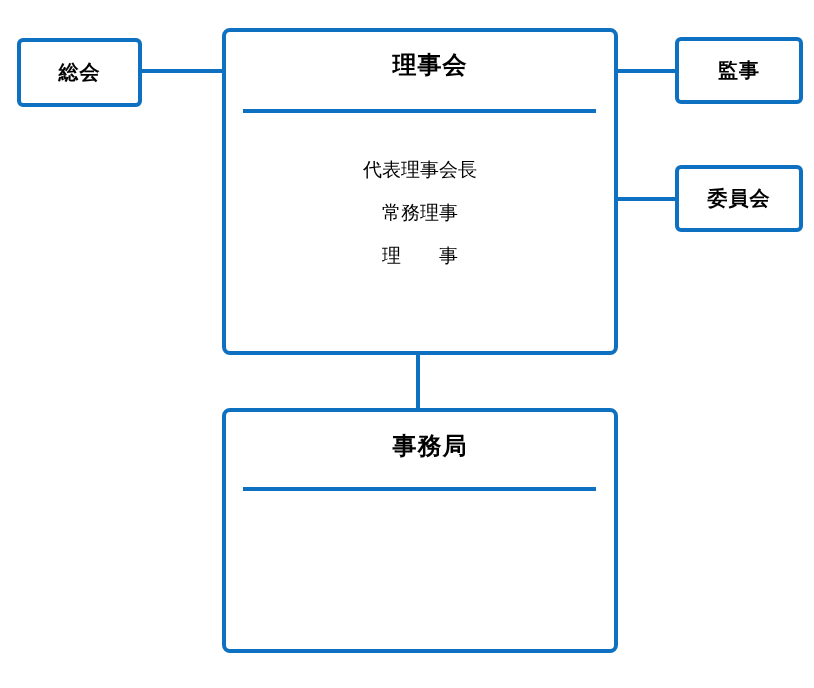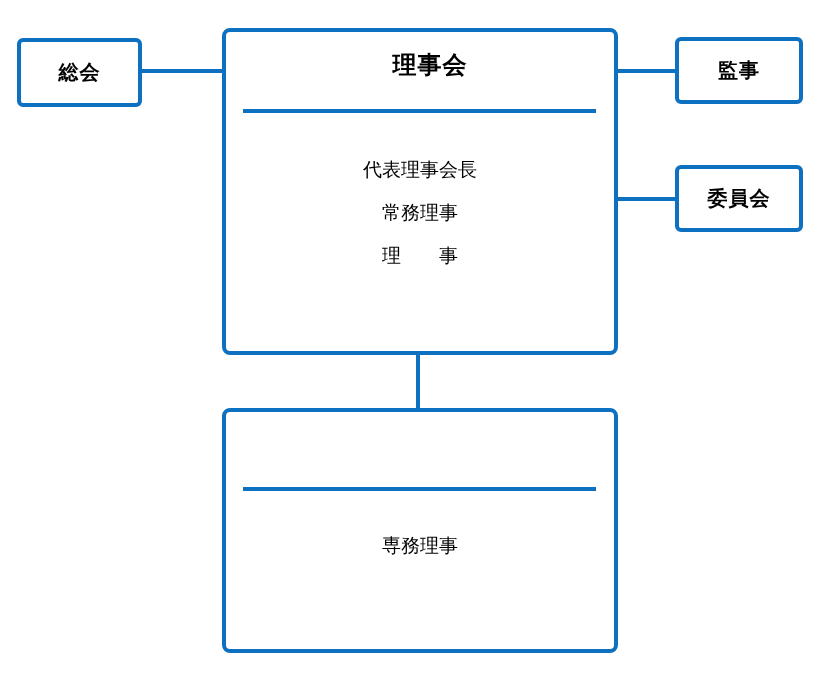--- a/index.html
+++ b/index.html
@@ -101,19 +101,19 @@
 
   <div class="box small-box" style="left:675px; top:37px; width:128px; height:67px;">
     <span class="label">監事</span>
   </div>
 
   <div class="box small-box" style="left:675px; top:165px; width:128px; height:67px;">
     <span class="label">委員会</span>
   </div>
 
   <div class="box" style="left:222px; top:408px; width:396px; height:245px;">
+    <div class="box-title" style="top:19px;">事務局</div>
     <div class="divider" style="left:17px; top:75px; width:353px;"></div>
     <div class="items" style="top:114px;">
-      <div>専務理事</div>
     </div>
   </div>
 
 </div>
 
 </body></html>

